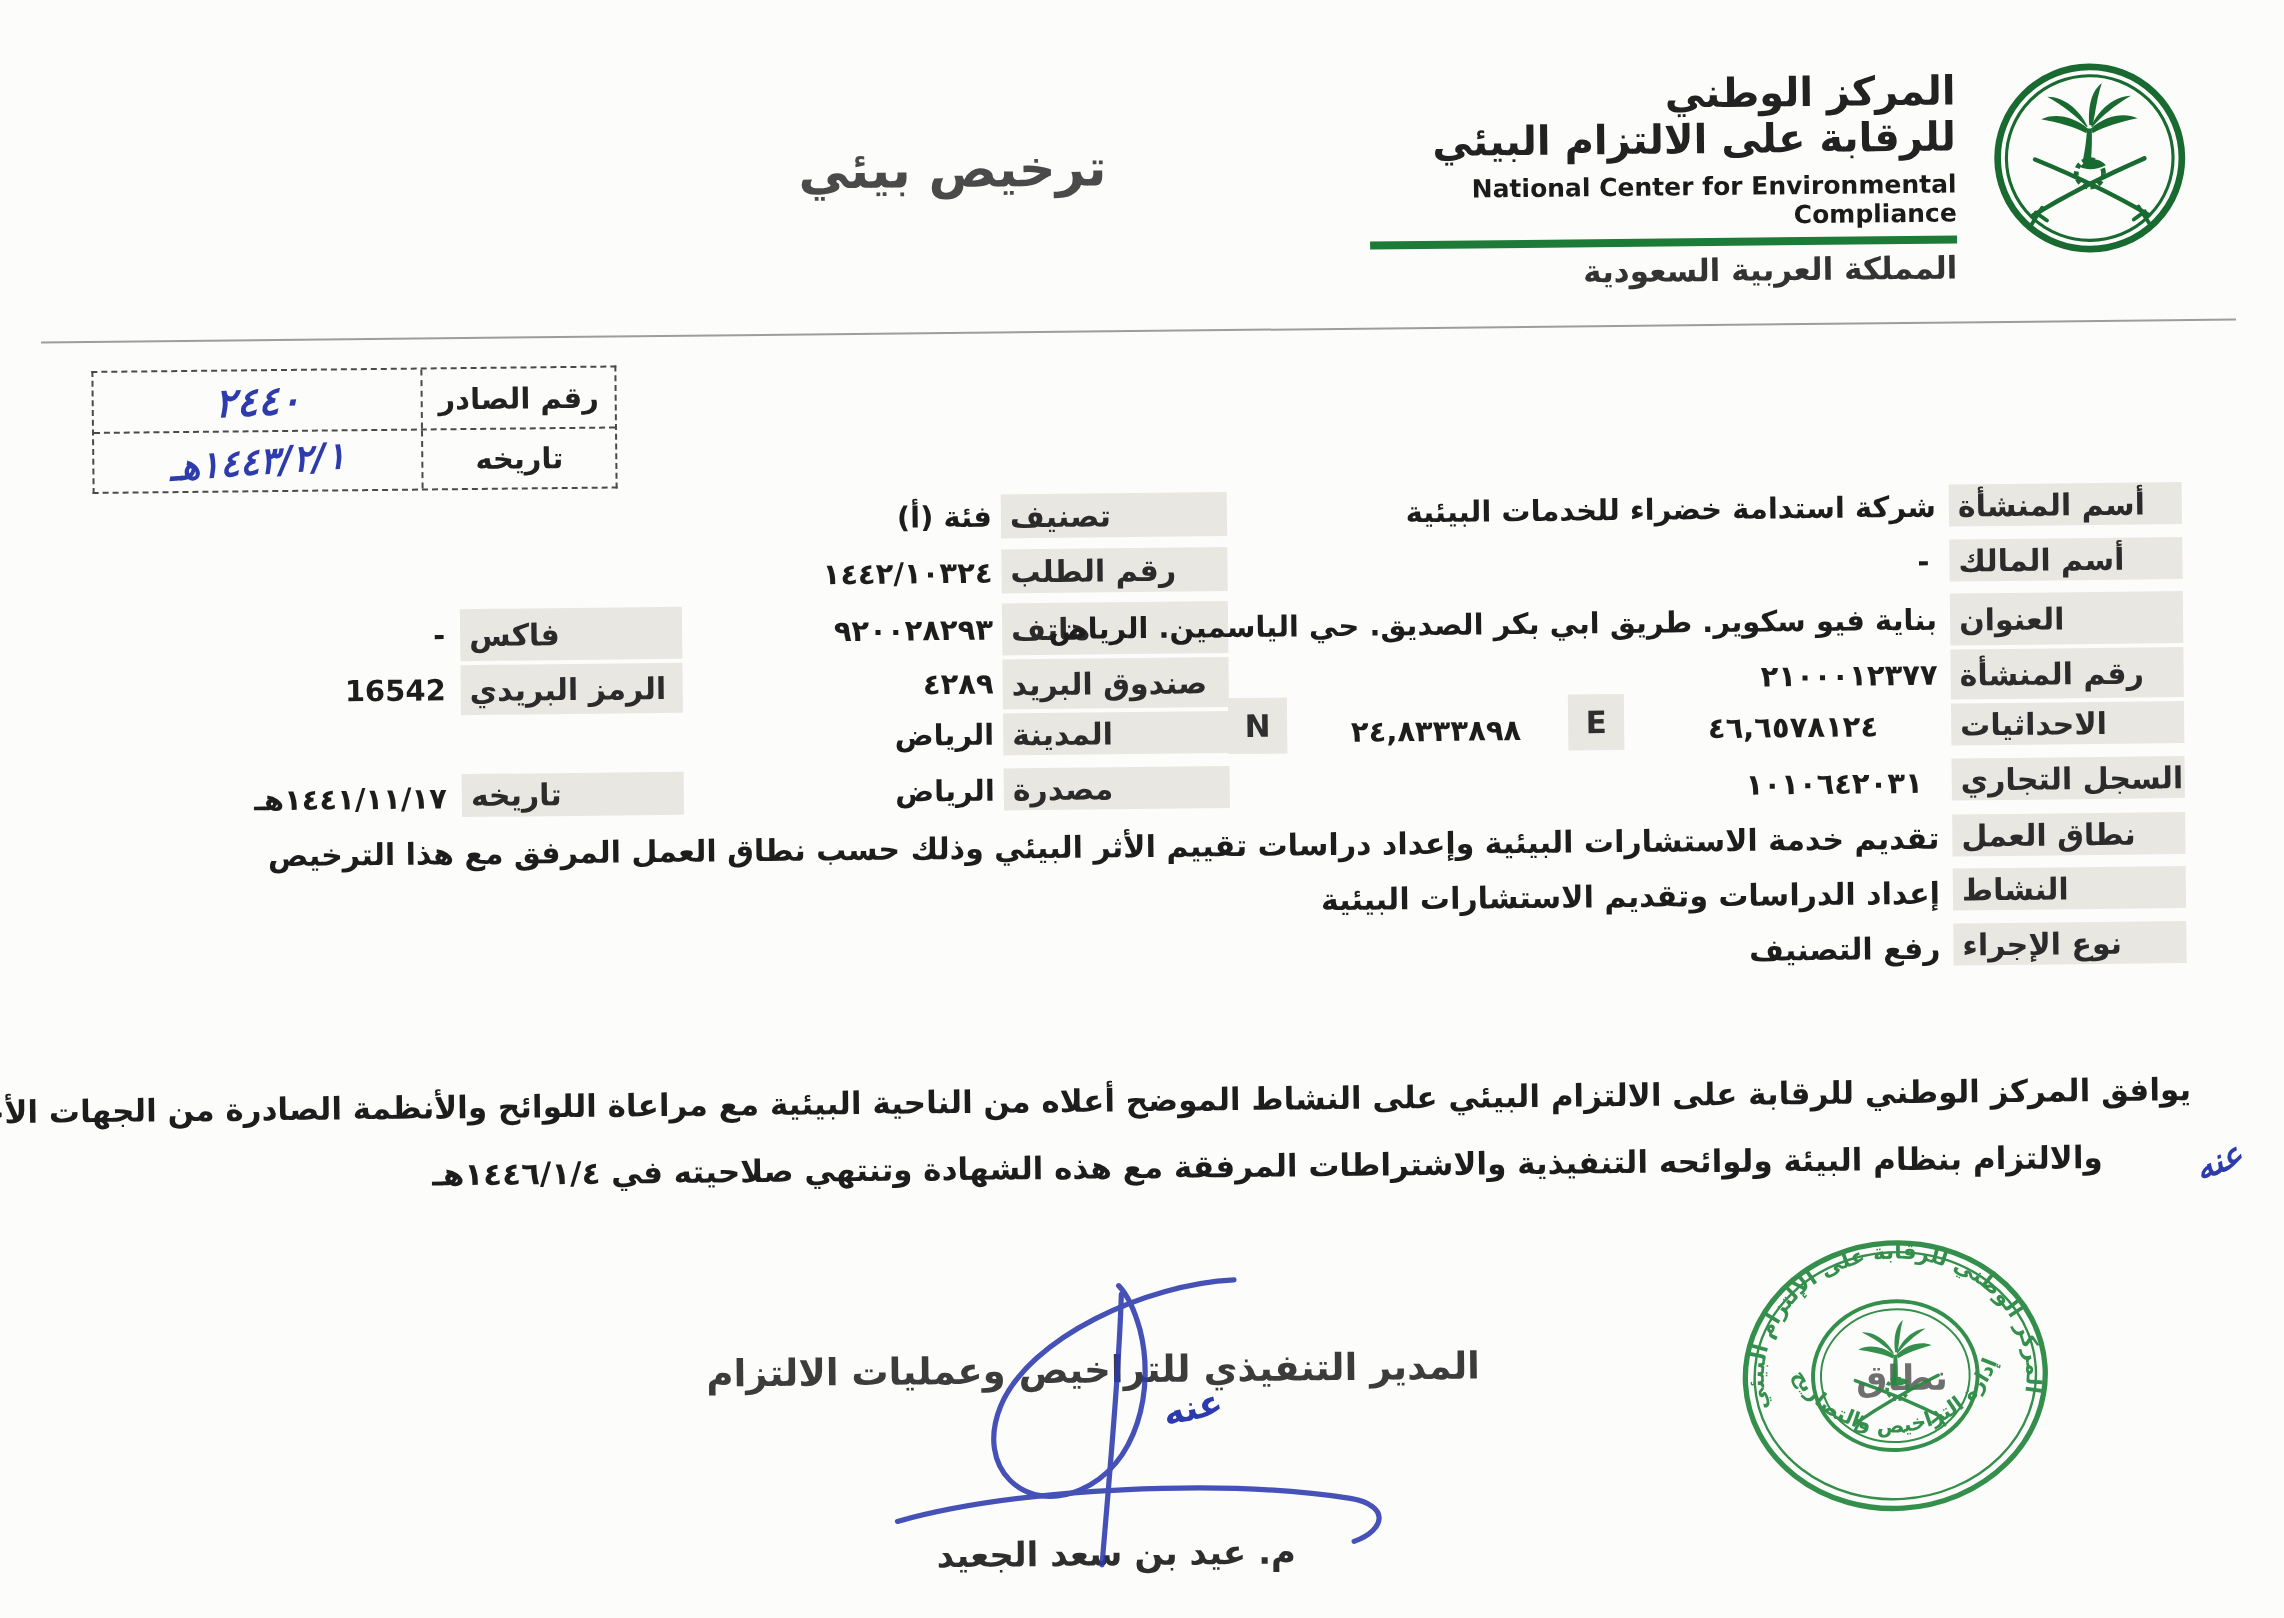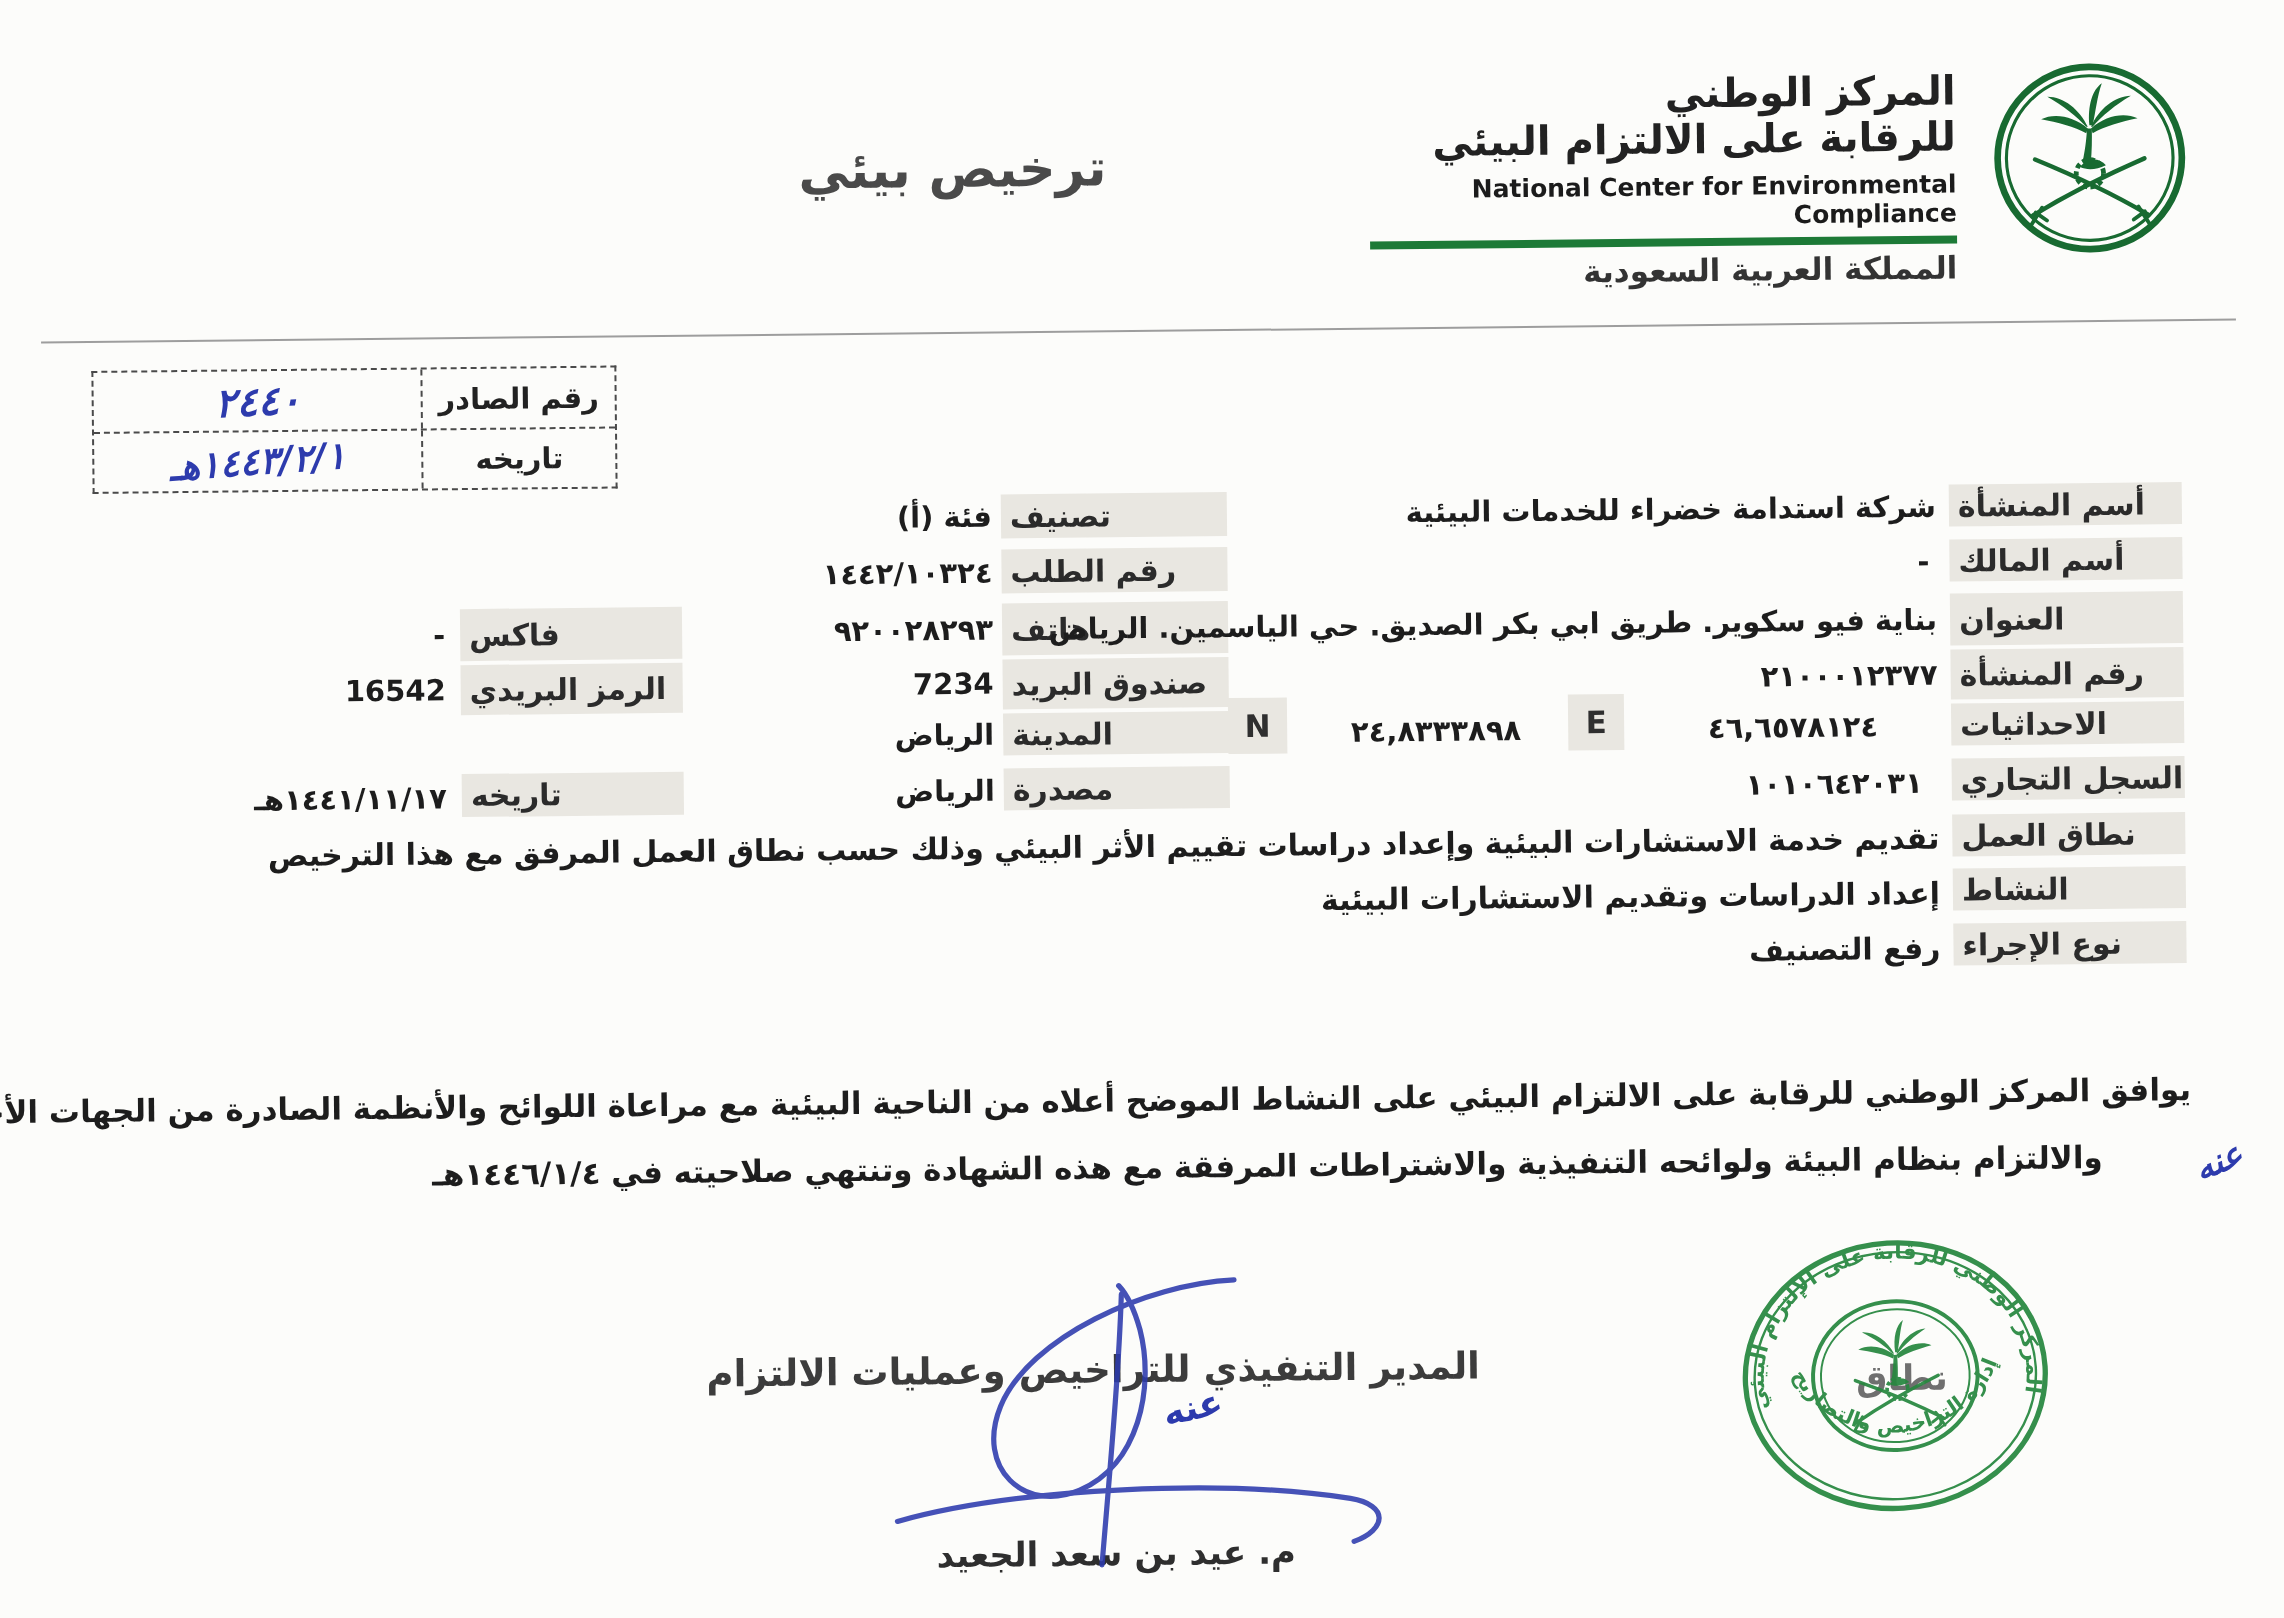--- a/index.html
+++ b/index.html
@@ -158,21 +158,21 @@
     <span>N</span>
       </div>
   <div class="val" style="right:361px;top:774px;">١٠١٠٦٤٢٠٣١</div>
   <div class="val" style="right:345px;top:829px;font-size:30px;">تقديم خدمة الاستشارات البيئية وإعداد دراسات تقييم الأثر البيئي وذلك حسب نطاق العمل المرفق مع هذا الترخيص</div>
   <div class="val" style="right:345px;top:884px;font-size:30px;">إعداد الدراسات وتقديم الاستشارات البيئية</div>
   <div class="val" style="right:345px;top:939px;font-size:30px;">رفع التصنيف</div>
 
   <div class="val" style="right:1289px;top:498px;">فئة (أ)</div>
   <div class="val" style="right:1289px;top:554px;">١٤٤٢/١٠٣٢٤</div>
   <div class="val" style="right:1289px;top:611px;">٩٢٠٠٢٨٢٩٣</div>
-  <div class="val" style="right:1289px;top:665px;">7234</div>
+  <div class="val" style="right:1289px;top:665px;">٤٢٨٩</div>
   <div class="val" style="right:1289px;top:716px;">الرياض</div>
   <div class="val" style="right:1289px;top:772px;">الرياض</div>
 
   <div class="val" style="right:1837px;top:611px;">-</div>
   <div class="val" style="right:1837px;top:666px;">16542</div>
   <div class="val" style="right:1837px;top:774px;">١٤٤١/١١/١٧هـ</div>
 
   <div class="val" style="right:96px;top:1082px;font-size:31px;">يوافق المركز الوطني للرقابة على الالتزام البيئي على النشاط الموضح أعلاه من الناحية البيئية مع مراعاة اللوائح والأنظمة الصادرة من الجهات الأخرى ذات العلاقة</div>
   <div class="val" style="right:185px;top:1149px;font-size:31px;">والالتزام بنظام البيئة ولوائحه التنفيذية والاشتراطات المرفقة مع هذه الشهادة وتنتهي صلاحيته في ١٤٤٦/١/٤هـ</div>
   <div class="abs blue hand nowrap" style="left:2190px;top:1152px;font-size:34px;transform:rotate(-22deg);">عنه</div>

